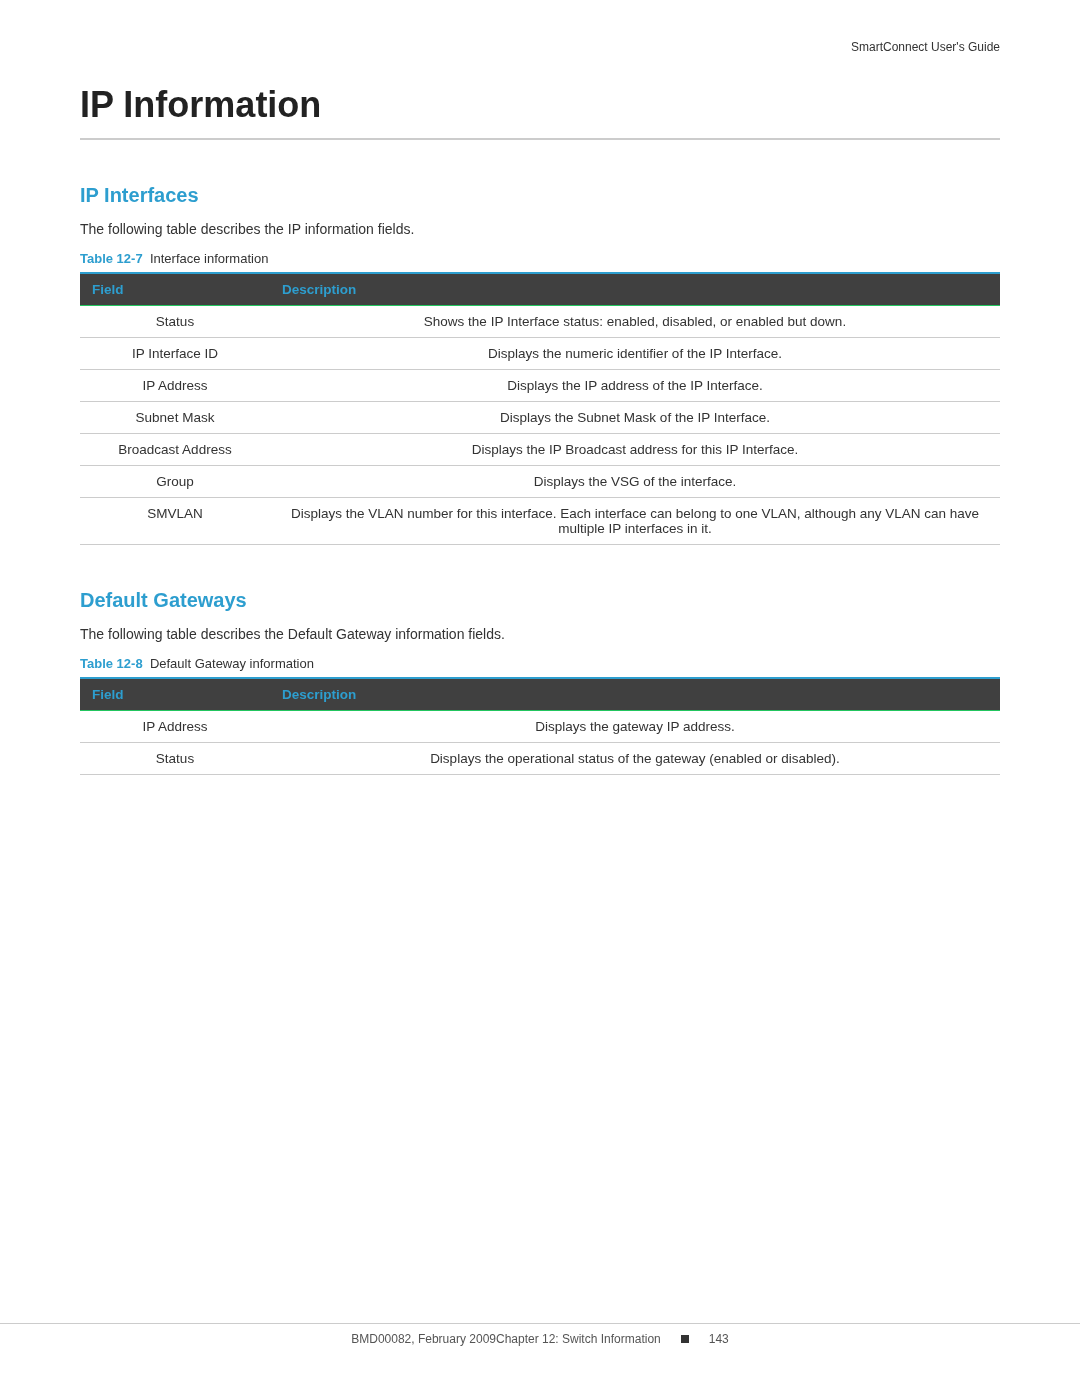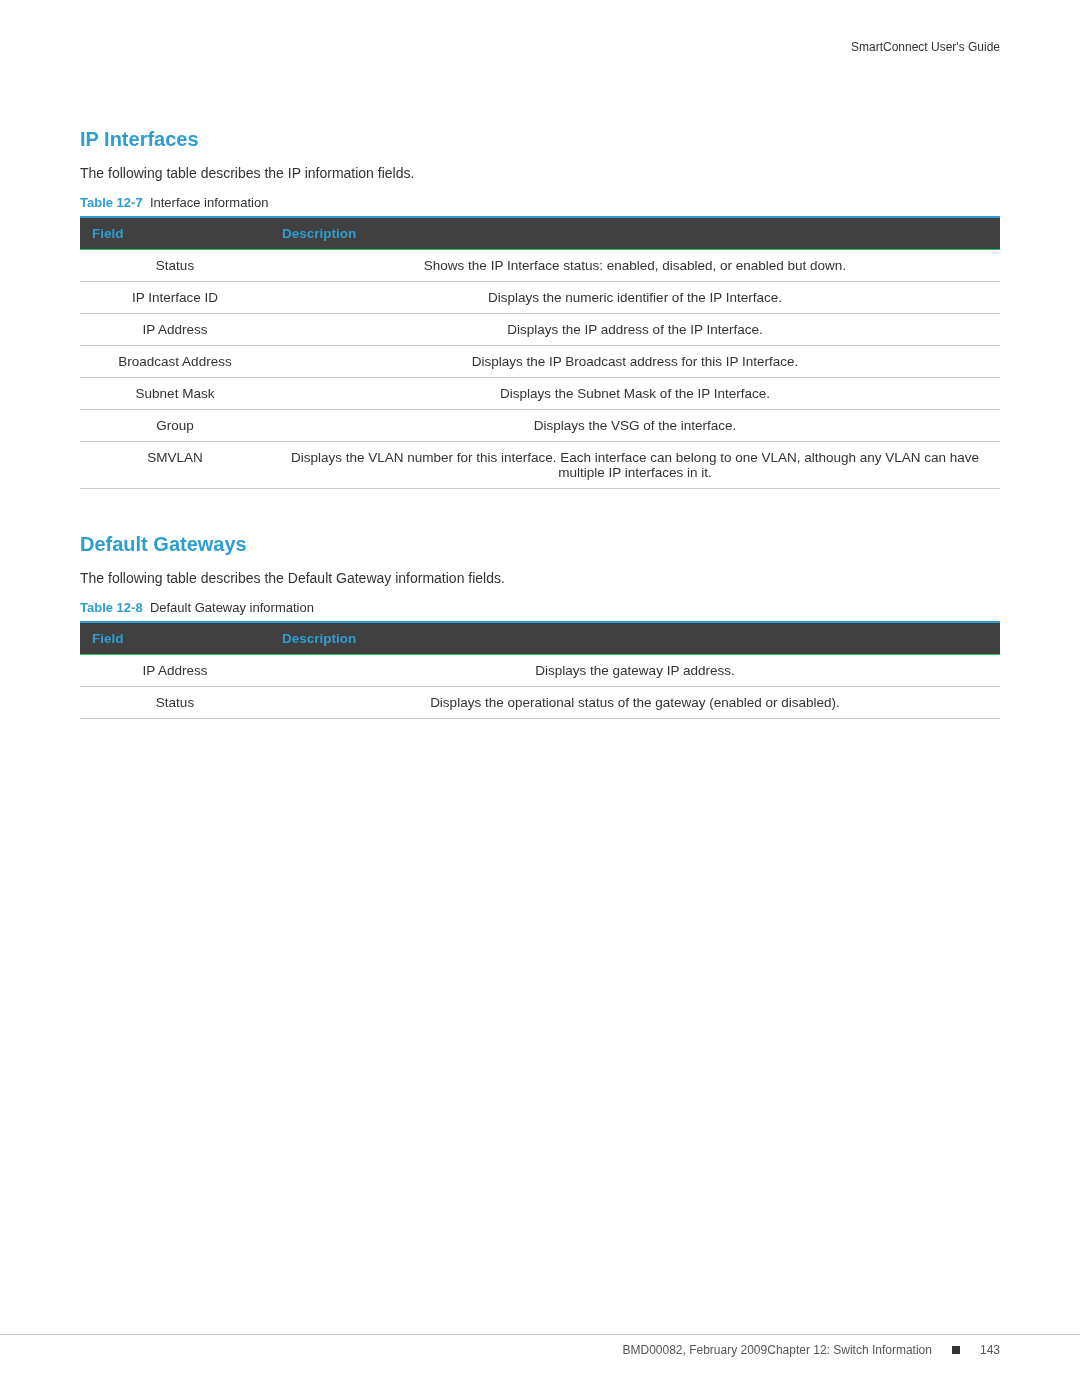--- a/index.html
+++ b/index.html
@@ -108,23 +108,23 @@
     tbody td:first-child {
       width: 190px;
       white-space: nowrap;
     }
 
     .page-footer {
       position: absolute;
       bottom: 40px;
       left: 0;
       right: 0;
-      padding: 0 80px;
+      padding: 11px 80px;
       display: flex;
-      justify-content: flex-end;
+      justify-content: center;
       font-size: 12px;
       color: #555555;
       border-top: 1px solid #cccccc;
       padding-top: 8px;
     }
 
     .footer-right {
       display: flex;
       align-items: center;
       gap: 20px;
@@ -139,20 +139,21 @@
   </style>
 </head>
 <body>
 
 <div class="page-header">
   <span>SmartConnect User's Guide</span>
 </div>
 
 <div class="page-content">
 
+  <h1 class="page-title">IP Information</h1>
 
   <div class="section">
     <h2 class="section-heading">IP Interfaces</h2>
     <p class="section-description">The following table describes the IP information fields.</p>
 
     <div class="table-caption">
       <span class="table-label">Table 12-7</span>
       <span class="table-name">&nbsp;<span>Interface information</span></span>
     </div>
 
@@ -170,26 +171,26 @@
           </tr>
           <tr>
             <td>IP Interface ID</td>
             <td>Displays the numeric identifier of the IP Interface.</td>
           </tr>
           <tr>
             <td>IP Address</td>
             <td>Displays the IP address of the IP Interface.</td>
           </tr>
           <tr>
+            <td>Subnet Mask</td>
+            <td>Displays the Subnet Mask of the IP Interface.</td>
+          </tr>
+          <tr>
             <td>Broadcast Address</td>
             <td>Displays the IP Broadcast address for this IP Interface.</td>
-          </tr>
-          <tr>
-            <td>Subnet Mask</td>
-            <td>Displays the Subnet Mask of the IP Interface.</td>
           </tr>
           <tr>
             <td>Group</td>
             <td>Displays the VSG of the interface.</td>
           </tr>
           <tr>
             <td>SMVLAN</td>
             <td>Displays the VLAN number for this interface. Each interface can belong to one VLAN, although any VLAN can have multiple IP interfaces in it.</td>
           </tr>
         </tbody>

